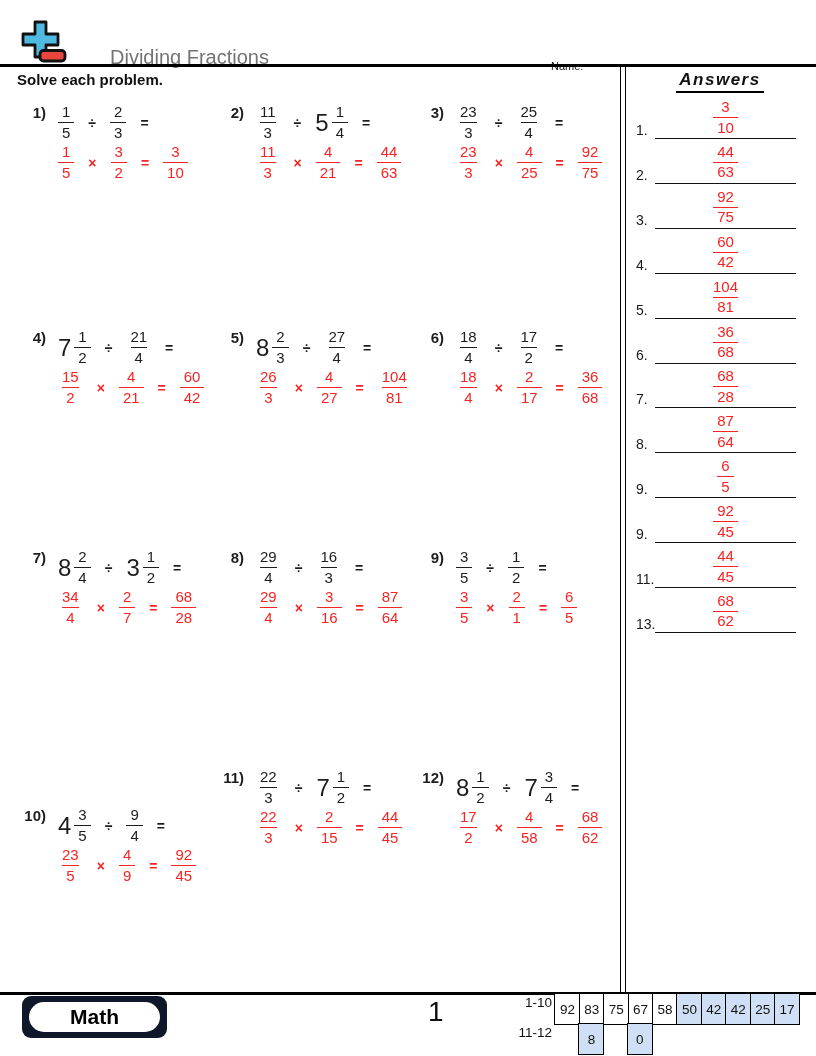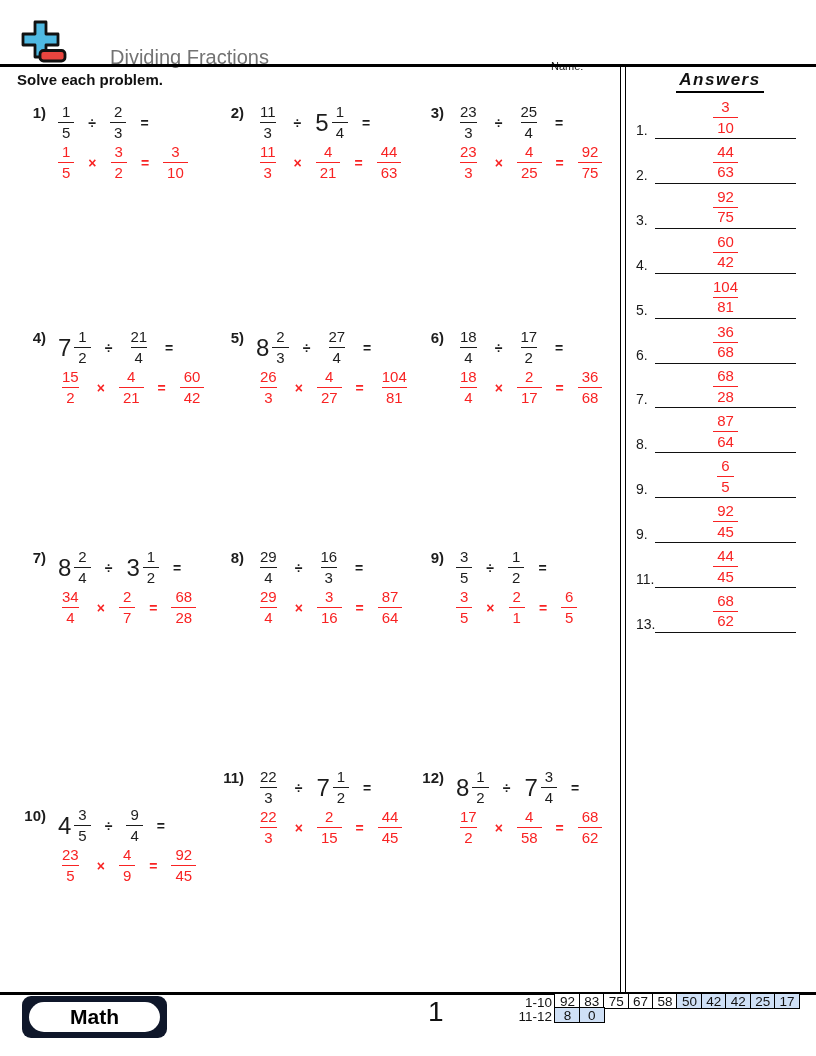--- a/index.html
+++ b/index.html
@@ -51,22 +51,22 @@
   
   .footer-line { position:absolute; left:0; top:992px; width:816px; height:2.6px; background:#000; }
   .math-badge { position:absolute; left:22px; top:996px; width:145px; height:42px; background:#0f172a;
                 border-radius:9px; display:flex; align-items:center; justify-content:center; }
   .math-pill { width:131px; height:30px; background:#fff; border-radius:15px;
                display:flex; align-items:center; justify-content:center;
                font-size:21px; font-weight:bold; color:#000; }
   .website { position:absolute; left:172px; top:1013px; font-size:16px; color:#111; }
   .page-num { position:absolute; left:428px; top:996px; font-size:28px; color:#111; }
   .score { position:absolute; left:514px; top:993px; }
-  .score-row { display:flex; height:16px; }
-  .score-row + .score-row { margin-top:-1.6px; }
+  .score-row { display:flex; height:32px; }
+  .score-row + .score-row { margin-top:-1.6px;gap:24px; }
   .score-label { width:42px; text-align:right; padding-right:4px; font-size:13.5px; line-height:19px; color:#111; }
   .score-cell { width:26px; border:1.6px solid #000; margin-left:-1.6px; background:#fff;
                 display:flex; align-items:center; justify-content:center; font-size:13.5px; color:#111; }
   .score-cell.hl { background:var(--blue,#cfe0f6); }
 </style>
 </head>
 <body>
 
 <div class="page">
 

